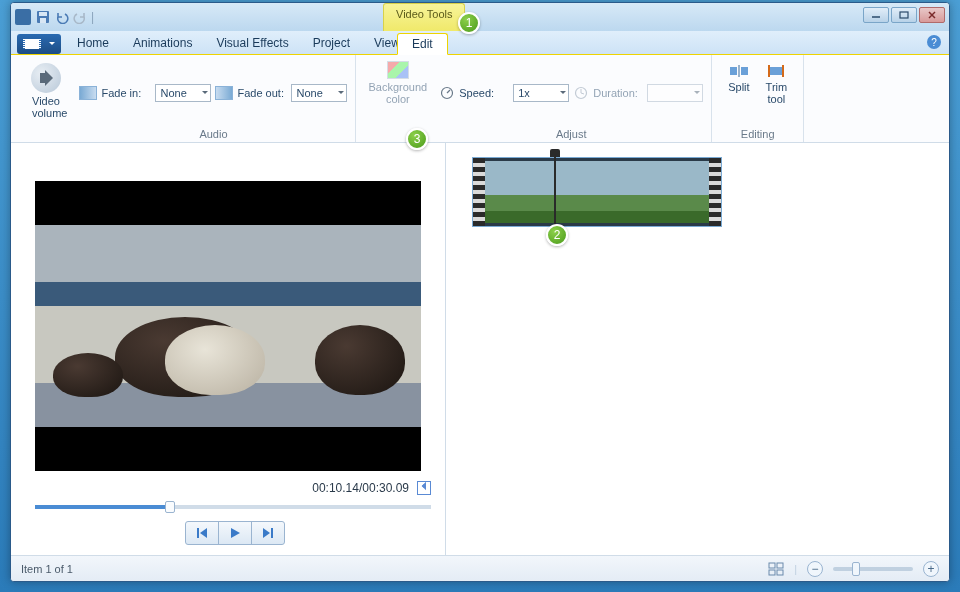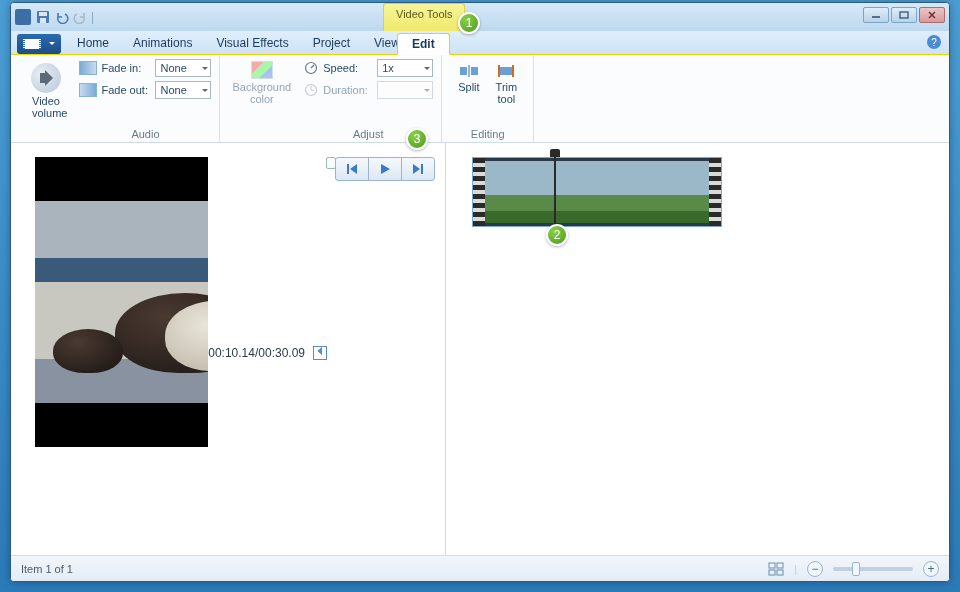--- a/index.html
+++ b/index.html
@@ -15,44 +15,44 @@
   .titlebar .winctrls { position:absolute; right:4px; top:4px; display:flex; gap:2px; }
   .winbtn { width:26px; height:16px; background:linear-gradient(180deg,#e1edf8,#b8d2e8); border:1px solid #7aa5c8; border-radius:2px; display:flex; align-items:center; justify-content:center; font-size:10px; color:#2a4a6a; cursor:pointer; }
   .winbtn.close { background:linear-gradient(180deg,#e8c8c8,#d89a9a); border-color:#b06a6a; }
   .tabbar { height:24px; background:linear-gradient(180deg,#e0eefb 0%,#cde3f6 100%); display:flex; align-items:flex-end; font-size:12px; border-bottom:1px solid #eed400; position:relative; }
   .filebtn { margin:2px 4px 0 6px; height:20px; background:linear-gradient(180deg,#2a6ab1,#1d4d85); color:#fff; border-radius:3px; padding:0 18px 0 8px; display:flex; align-items:center; font-size:11px; position:relative; cursor:pointer; }
   .filebtn::after { content:""; position:absolute; right:6px; top:8px; border:3px solid transparent; border-top-color:#fff; }
   .filebtn .film { width:14px; height:10px; background:#fff; margin-right:4px; position:relative; }
   .filebtn .film::before,.filebtn .film::after { content:""; position:absolute; top:0; bottom:0; width:2px; background:repeating-linear-gradient(#fff 0 1px,#2a6ab1 1px 2px); }
   .filebtn .film::before{left:-2px;} .filebtn .film::after{right:-2px;}
   .tab { padding:4px 12px 4px; color:#1a3a5a; cursor:pointer; }
-  .tab.edit { position:absolute; left:386px; bottom:0; background:#fff; border:1px solid #eed400; border-bottom:1px solid #fff; border-radius:3px 3px 0 0; padding:3px 14px; margin-bottom:-1px;font-weight:bold; }
+  .tab.edit { position:absolute; left:386px; bottom:0; background:#fff; border:1px solid #eed400; border-bottom:1px solid #fff; border-radius:3px 3px 0 0; padding:3px 14px; margin-bottom:-1px; }
   .help-icon { position:absolute; right:8px; top:4px; width:14px; height:14px; border-radius:50%; background:#4a8cd4; color:#fff; font-size:10px; display:flex; align-items:center; justify-content:center; cursor:pointer; }
   .ribbon { height:88px; background:#fbfcfe; border-bottom:1px solid #d0dce8; display:flex; font-size:11px; color:#2a4a6a; }
   .group { border-right:1px solid #d8e2ec; padding:4px 8px 2px; display:flex; flex-direction:column; justify-content:space-between; }
-  .group .rows { flex:1; display:flex; flex-direction:column; gap:4px; }
+  .group .rows { flex:1; display:flex; flex-direction:row; gap:4px; }
   .group .label { text-align:center; color:#6a7a8a; font-size:11px; margin-top:2px; }
   .vvol { display:flex; flex-direction:column; align-items:center; gap:2px; padding:4px 6px; cursor:pointer; }
   .vvol .spk { width:30px; height:30px; border-radius:50%; background:radial-gradient(circle at 35% 35%,#e8eef4,#b8c8d8); position:relative; }
   .vvol .spk::after { content:""; position:absolute; left:9px; top:10px; width:6px; height:10px; background:#5a6a7a; }
   .vvol .spk::before { content:""; position:absolute; left:14px; top:7px; border:8px solid transparent; border-left-color:#5a6a7a; }
   .fadeRow { display:flex; align-items:center; gap:4px; }
   .fadeRow .ficon { width:18px; height:14px; background:linear-gradient(90deg,#7aaad4,#c8dcf0); border:1px solid #8ab2d8; }
   .fadeRow .ficon.out { background:linear-gradient(90deg,#c8dcf0,#7aaad4); }
   .dropdown { width:56px; height:18px; border:1px solid #a8b8c8; background:#fff; display:flex; align-items:center; justify-content:space-between; padding:0 2px 0 4px; font-size:11px; cursor:pointer; }
   .dropdown .arr { border:3px solid transparent; border-top-color:#5a6a7a; margin-top:3px; }
   .bgcolor { display:flex; flex-direction:column; align-items:center; gap:2px; opacity:.5; padding:2px 4px; }
   .bgcolor .sw { width:22px; height:18px; border:1px solid #b0c0d0; position:relative; background:linear-gradient(135deg,#f05a5a 0 33%,#5af05a 33% 66%,#5a8af0 66%); }
   .adjRow { display:flex; align-items:center; gap:4px; }
   .adjRow .ic { width:16px; height:16px; display:inline-flex; align-items:center; justify-content:center; }
   .vbtn { display:flex; flex-direction:column; align-items:center; gap:2px; padding:4px 8px; cursor:pointer; }
   .vbtn .tic { width:20px; height:16px; }
   .hbtn { display:flex; align-items:center; gap:4px; padding:2px 4px; cursor:pointer; }
   .content { flex:1; display:flex; background:#fff; overflow:hidden; }
-  .preview { width:435px; border-right:1px solid #d0dce8; padding:14px 10px 10px 24px; display:flex; flex-direction:row;justify-content:flex-end; }
+  .preview { width:435px; border-right:1px solid #d0dce8; padding:14px 10px 10px 24px; display:flex; flex-direction:column;justify-content:flex-end; }
   .video { width:386px; height:290px; background:#000; position:relative; }
   .video .frame { position:absolute; top:44px; bottom:44px; left:0; right:0; background:linear-gradient(180deg,#aab4bc 0 28%,#3a5a7a 28% 40%,#c8c8c0 40% 78%,#8892a0 78%); overflow:hidden; }
   .seal { position:absolute; border-radius:50% 50% 45% 45%; background:radial-gradient(ellipse at 35% 30%,#4a3a32,#1a1410); }
   .seal.white { background:radial-gradient(ellipse at 40% 35%,#e8e4d8,#b8b0a0); }
   .timecounter { text-align:right; font-size:12px; color:#2a3a4a; margin:10px 4px 6px 0; display:flex; justify-content:flex-end; align-items:center; gap:8px; }
   .fullbtn { width:14px; height:14px; border:1px solid #5a8ad4; position:relative; cursor:pointer; }
   .fullbtn::after { content:""; position:absolute; right:1px; top:1px; border:3px solid transparent; border-bottom-color:#5a8ad4; border-left-color:#5a8ad4; transform:rotate(45deg); }
   .seek { height:4px; background:#d0dce8; position:relative; margin:4px 4px 12px 0; }
   .seek .prog { position:absolute; left:0; top:0; bottom:0; background:#4a8cd4; width:34%; }
   .seek .thumb { position:absolute; left:34%; top:-4px; width:10px; height:12px; background:#fafcfe; border:1px solid #9ab4d0; border-radius:2px; margin-left:-5px; }

